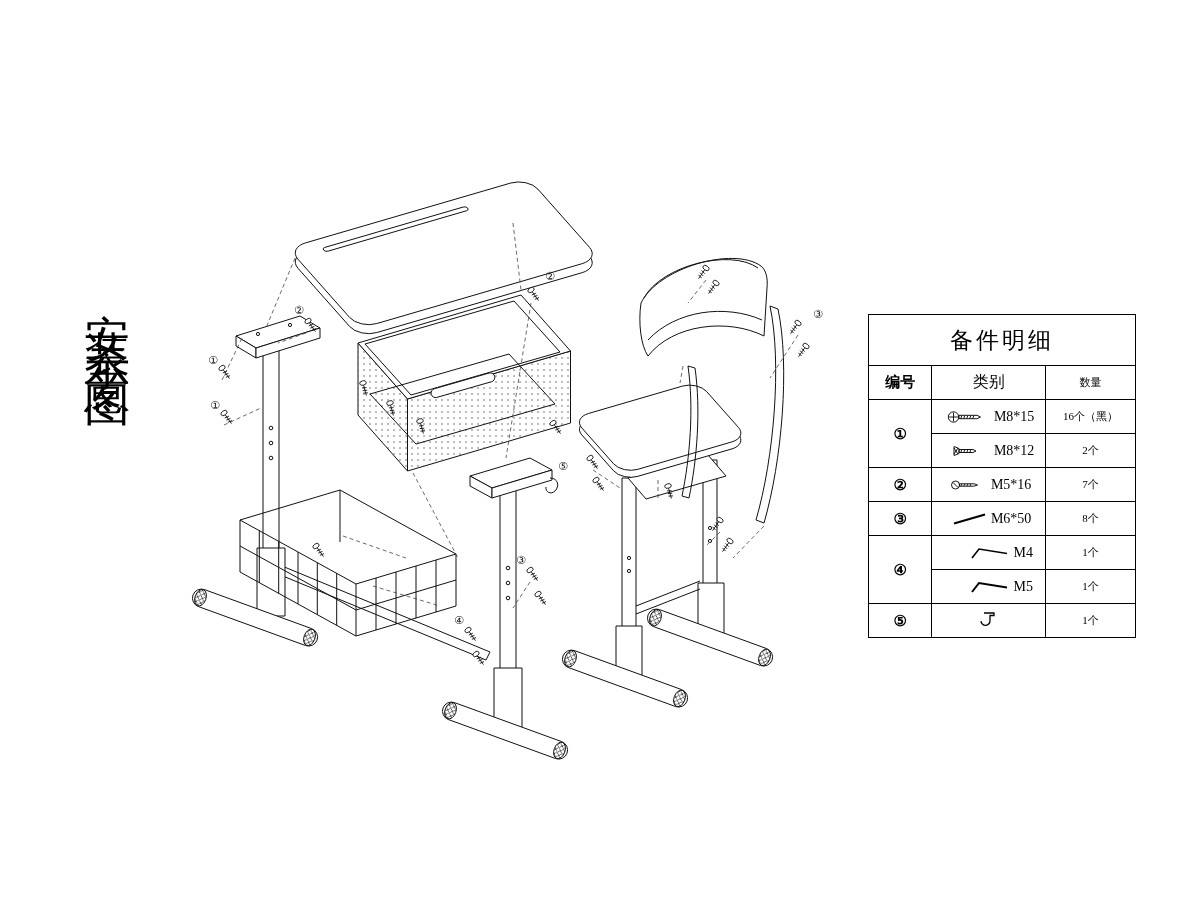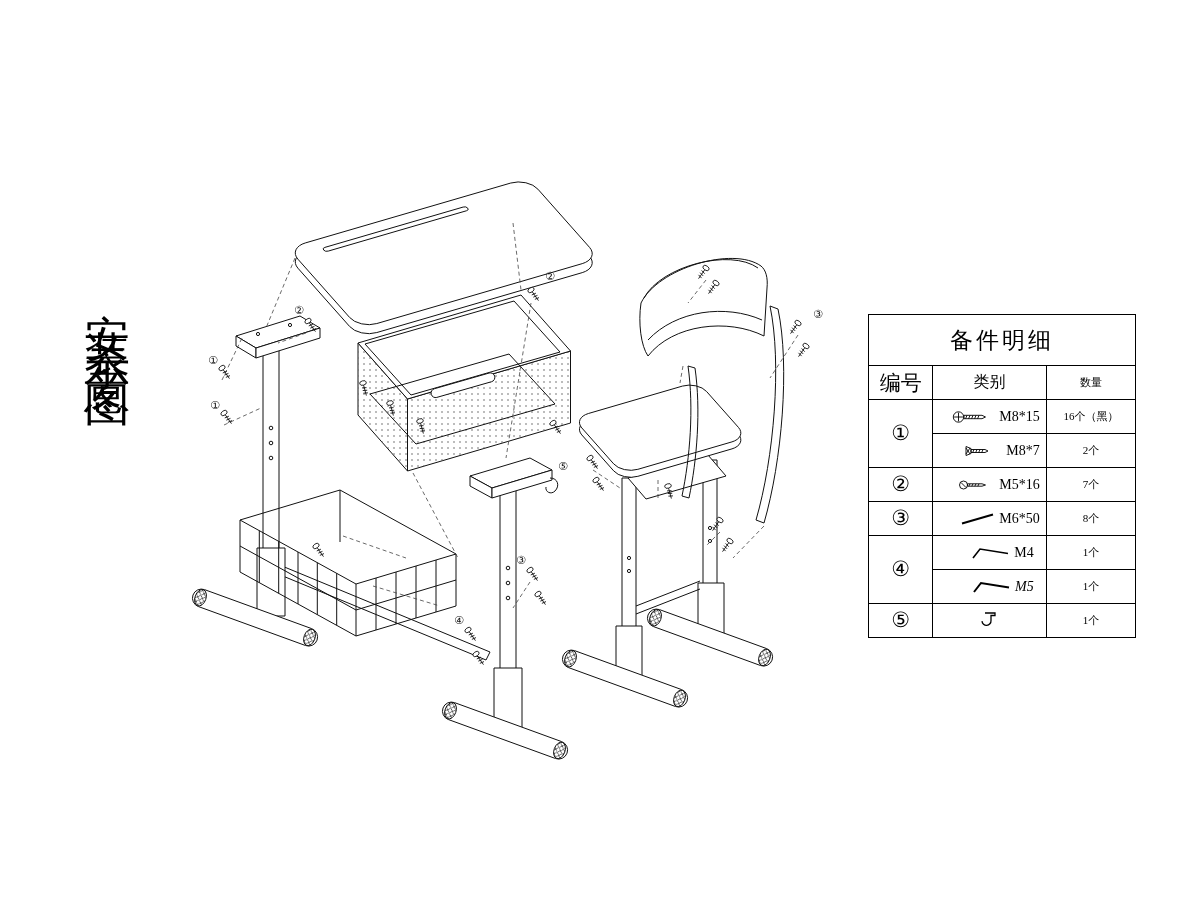--- a/index.html
+++ b/index.html
@@ -11,24 +11,24 @@
           font-size:46px;letter-spacing:18px;line-height:1;color:#000;}
   
   #drawing{position:absolute;left:158px;top:128px;}
   
   #parts{position:absolute;left:868px;top:314px;width:268px;border-collapse:collapse;
          font-family:"Liberation Serif","DejaVu Serif",serif;}
   #parts td,#parts th{border:1px solid #000;text-align:center;vertical-align:middle;padding:0 6px;}
   #parts .title-cell{height:50px;font-size:23px;letter-spacing:3px;font-weight:normal;}
   #parts .hdr{height:33px;font-size:16px;font-weight:normal;}
   #parts .r{height:34px;font-size:16px;}
-  #parts .no-col{width:64px;font-size:21px;}
+  #parts .no-col{width:64px;font-size:15px;font-weight:bold;}
   #parts .type-col{width:104px;}
   #parts .qty-col{width:94px;font-size:11px;}
-  .type-flex{display:flex;align-items:center;justify-content:flex-end;gap:2px;padding-left:3px;}
+  .type-flex{display:flex;align-items:center;justify-content:center;gap:2px;padding-left:3px;}
   .type-flex span{font-size:14px;white-space:nowrap;}
   .picon{flex:0 0 auto;}
   svg line,svg path,svg polyline,svg polygon,svg rect,svg circle,svg ellipse{vector-effect:non-scaling-stroke;}
 </style>
 </head>
 <body>
 
 <div id="canvas">
 
   <div id="vtitle">安装示意图</div>
@@ -270,21 +270,21 @@
 
       <tr class="r">
         <td class="type-col">
             <div class="type-flex">
           <svg class="picon" width="46" height="16" viewBox="0 0 46 16" fill="none" stroke="#000" stroke-width="0.9">
             <polygon points="8,3.5 8,12.5 13,10.5 13,5.5" fill="#fff"></polygon>
             <path d="M8,5 l4,6 M8,11 l4,-6"></path>
             <path d="M13,6.5 H27 L30,8 L27,9.5 H13 Z"></path>
             <path d="M16,6.5 l-1.3,3 M19,6.5 l-1.3,3 M22,6.5 l-1.3,3 M25,6.5 l-1.3,3"></path>
           </svg>
-          <span>M8*7</span>
+          <span>M8*12</span>
         </div>
           </td>
         <td class="qty-col">2个</td>
       </tr>
 
       <tr class="r">
         <td class="no-col">②</td>
         <td class="type-col">
             <div class="type-flex">
           <svg class="picon" width="40" height="16" viewBox="0 0 40 16" fill="none" stroke="#000" stroke-width="0.9">
@@ -320,21 +320,21 @@
             <polyline points="5,13 12,4 40,8.5"></polyline>
           </svg>
           <span>M4</span>
         </div>
           </td>
         <td class="qty-col">1个</td>
       </tr>
 
       <tr class="r">
         <td class="type-col">
-            <div class="type-flex" style="justify-content:flex-end;padding-right:6px;font-style:italic;">
+            <div class="type-flex" style="justify-content:flex-end;padding-right:6px;">
           <svg class="picon" width="44" height="16" viewBox="0 0 44 16" fill="none" stroke="#000" stroke-width="2">
             <polyline points="5,13 12,4 40,8.5"></polyline>
           </svg>
           <span>M5</span>
         </div>
           </td>
         <td class="qty-col">1个</td>
       </tr>
 
       <tr class="r">

